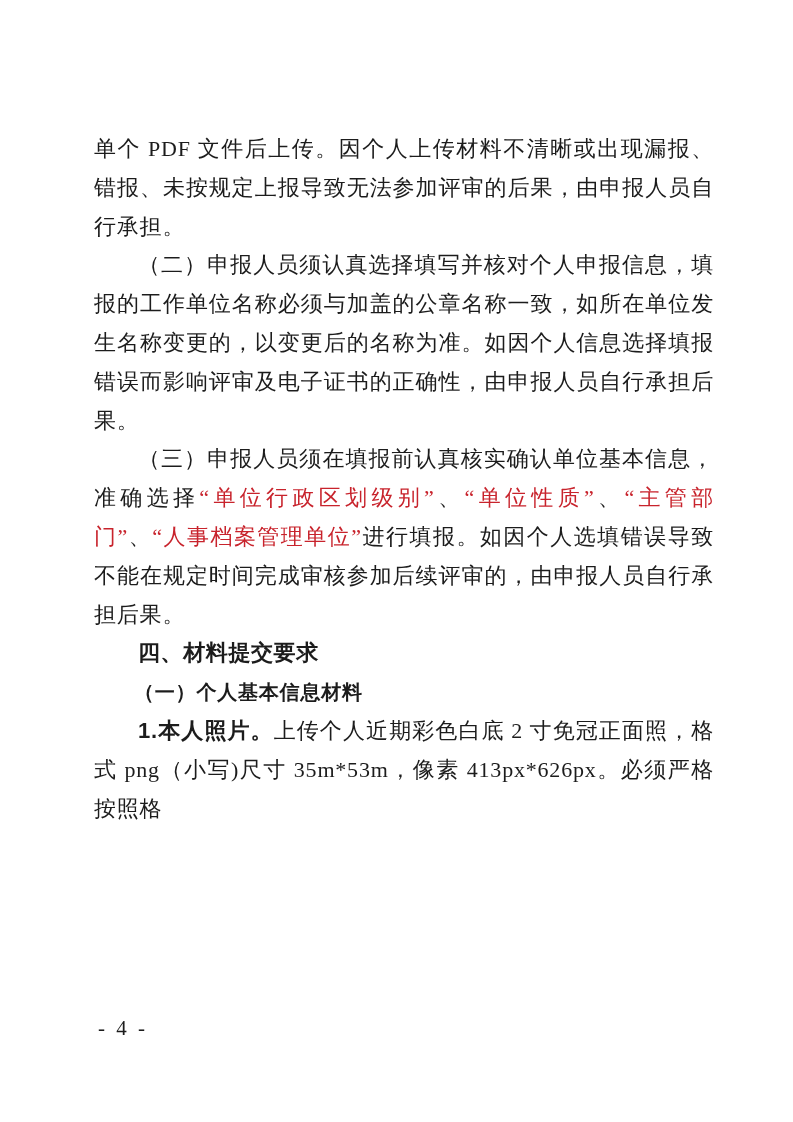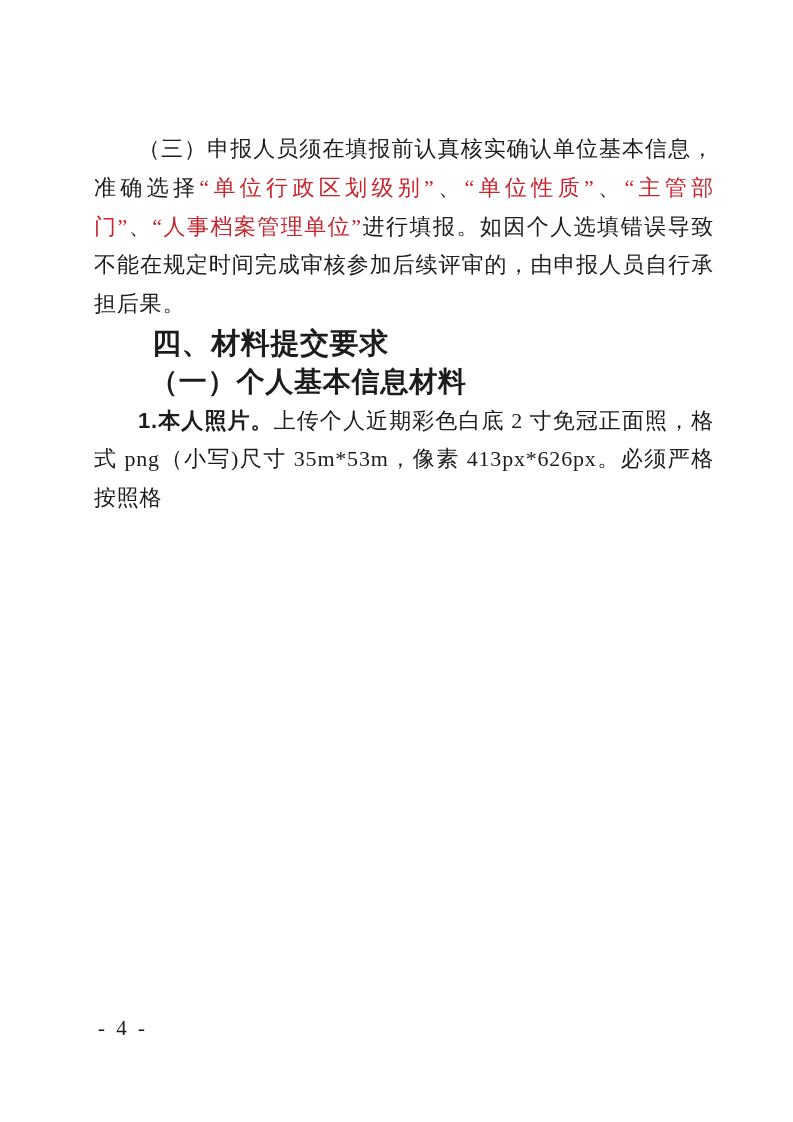--- a/index.html
+++ b/index.html
@@ -36,29 +36,29 @@
     text-indent: 2em;
   }
   .para.continuation {
     text-indent: 0;
   }
   .heading-1 {
     margin: 0;
     text-indent: 2em;
     font-family: "Liberation Sans", "DejaVu Sans", sans-serif;
     font-weight: 700;
-    font-size: 29px;
+    font-size: 22px;
     line-height: 38.8px;
     letter-spacing: 0.6px;
   }
   .heading-2 {
     margin: 0;
     text-indent: 2em;
     font-weight: 700;
-    font-size: 28px;
+    font-size: 20px;
     line-height: 38.8px;
   }
   .run-red {
     color: #c8232c;
   }
   .run-bold-lead {
     font-family: "Liberation Sans", "DejaVu Sans", sans-serif;
     font-weight: 700;
     margin-top: 15px;
   }
@@ -71,21 +71,27 @@
     color: #1c1c1c;
   }
 </style>
 </head>
 <body style="background: rgb(255, 255, 255); color: rgb(28, 28, 28);">
 
 <div class="page">
 
   <div class="doc-body">
 
+    <p class="para continuation">
+      <span>单个 PDF 文件后上传。因个人上传材料不清晰或出现漏报、错报、未按规定上报导致无法参加评审的后果，由申报人员自行承担。</span>
+    </p>
 
+    <p class="para">
+      <span>（二）申报人员须认真选择填写并核对个人申报信息，填报的工作单位名称必须与加盖的公章名称一致，如所在单位发生名称变更的，以变更后的名称为准。如因个人信息选择填报错误而影响评审及电子证书的正确性，由申报人员自行承担后果。</span>
+    </p>
 
     <p class="para">
       <span>（三）申报人员须在填报前认真核实确认单位基本信息，准确选择</span><span class="run-red" style="color: rgb(200, 35, 44);">“单位行政区划级别”</span><span>、</span><span class="run-red" style="color: rgb(200, 35, 44);">“单位性质”</span><span>、</span><span class="run-red" style="color: rgb(200, 35, 44);">“主管部门”</span><span>、</span><span class="run-red" style="color: rgb(200, 35, 44);">“人事档案管理单位”</span><span>进行填报。如因个人选填错误导致不能在规定时间完成审核参加后续评审的，由申报人员自行承担后果。</span>
     </p>
 
     <p class="heading-1">四、材料提交要求</p>
 
 
     <p class="heading-2">（一）个人基本信息材料</p>
 

